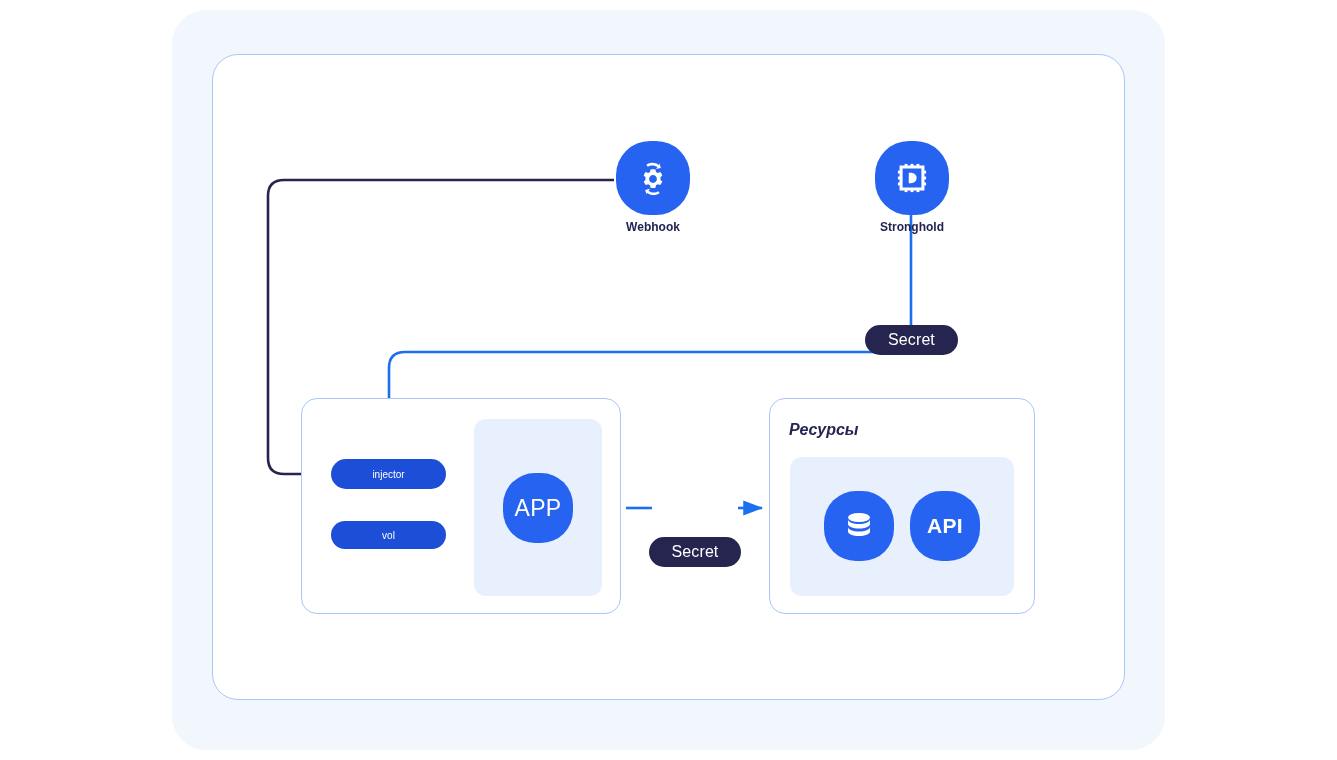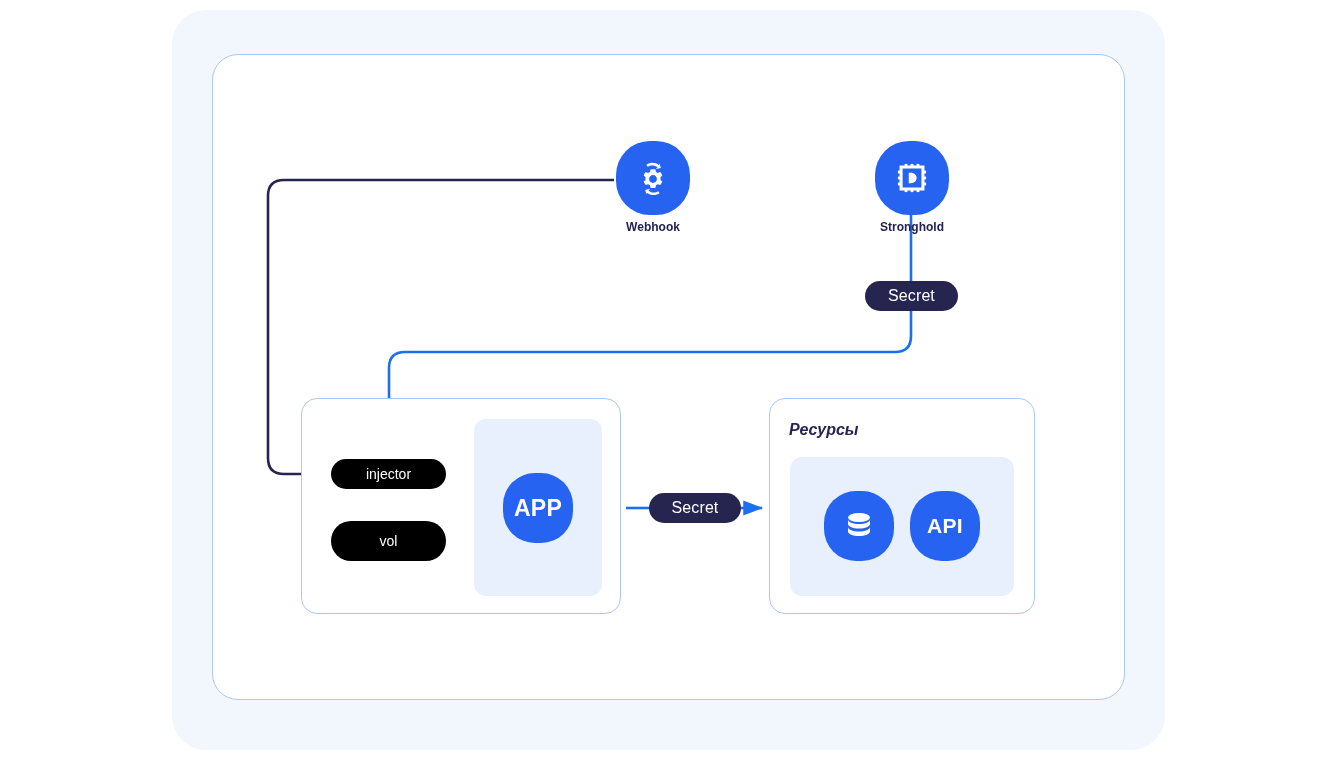--- a/index.html
+++ b/index.html
@@ -70,28 +70,29 @@
   .secret-pill {
     position: absolute;
     background: #26254f;
     color: #ffffff;
     border-radius: 999px;
     font-size: 16px;
     display: flex;
     align-items: center;
     justify-content: center;
     letter-spacing: .1px;
+    margin-top: 44px;
   }
   
   .blue-pill {
     position: absolute;
-    background: #000000;
+    background: #1d4ed8;
     color: #ffffff;
     border-radius: 999px;
-    font-size: 14px;
+    font-size: 10px;
     display: flex;
     align-items: center;
     justify-content: center;
   }
   
   .group-box {
     position: absolute;
     background: #ffffff;
     border: 1.4px solid #a9c8f7;
     border-radius: 16px;
@@ -105,21 +106,21 @@
     white-space: nowrap;
   }
   .tint-box {
     position: absolute;
     background: #e9f0fd;
     border-radius: 12px;
   }
   .app-text {
     color: #ffffff;
     font-size: 23px;
-    font-weight: bold;
+    font-weight: normal;
     letter-spacing: .3px;
     text-align: center;
   }
   .api-text {
     color: #ffffff;
     font-size: 21px;
     font-weight: bold;
     letter-spacing: .3px;
   }
 </style>
@@ -198,21 +199,21 @@
     </svg>
   </div>
   <div class="node-label" style="left:837px; top:220px; width:150px;">Stronghold</div>
 
   <div class="secret-pill" style="left:865px; top:281px; width:93px; height:30px;">Secret</div>
 
   <div class="group-box" style="left:301px; top:398px; width:320px; height:216px;"></div>
 
   <div class="blue-pill" style="left:331px; top:459px; width:115px; height:30px;">injector</div>
 
-  <div class="blue-pill" style="left:331px; top:521px; width:115px; height:40px;">vol</div>
+  <div class="blue-pill" style="left:331px; top:521px; width:115px; height:28px;">vol</div>
 
   <div class="tint-box" style="left:474px; top:419px; width:128px; height:177px;"></div>
 
   <div class="squircle" style="left:503px; top:473px; width:70px; height:70px; border-radius:32px;">
     <span class="app-text">APP</span>
   </div>
 
   <div class="secret-pill" style="left:649px; top:493px; width:92px; height:30px;">Secret</div>
 
   <div class="group-box" style="left:769px; top:398px; width:266px; height:216px;"></div>

